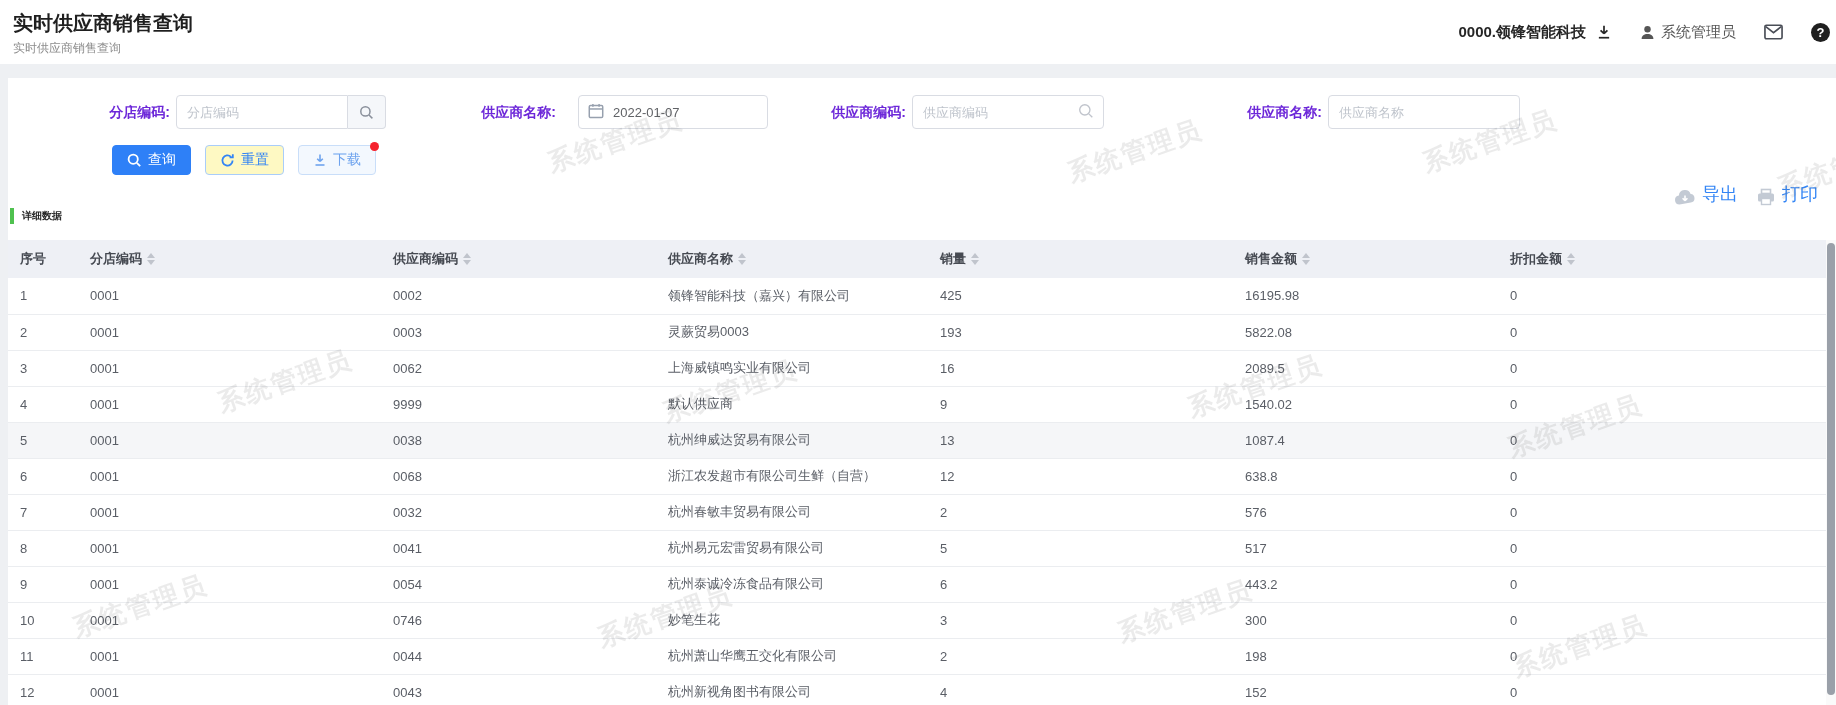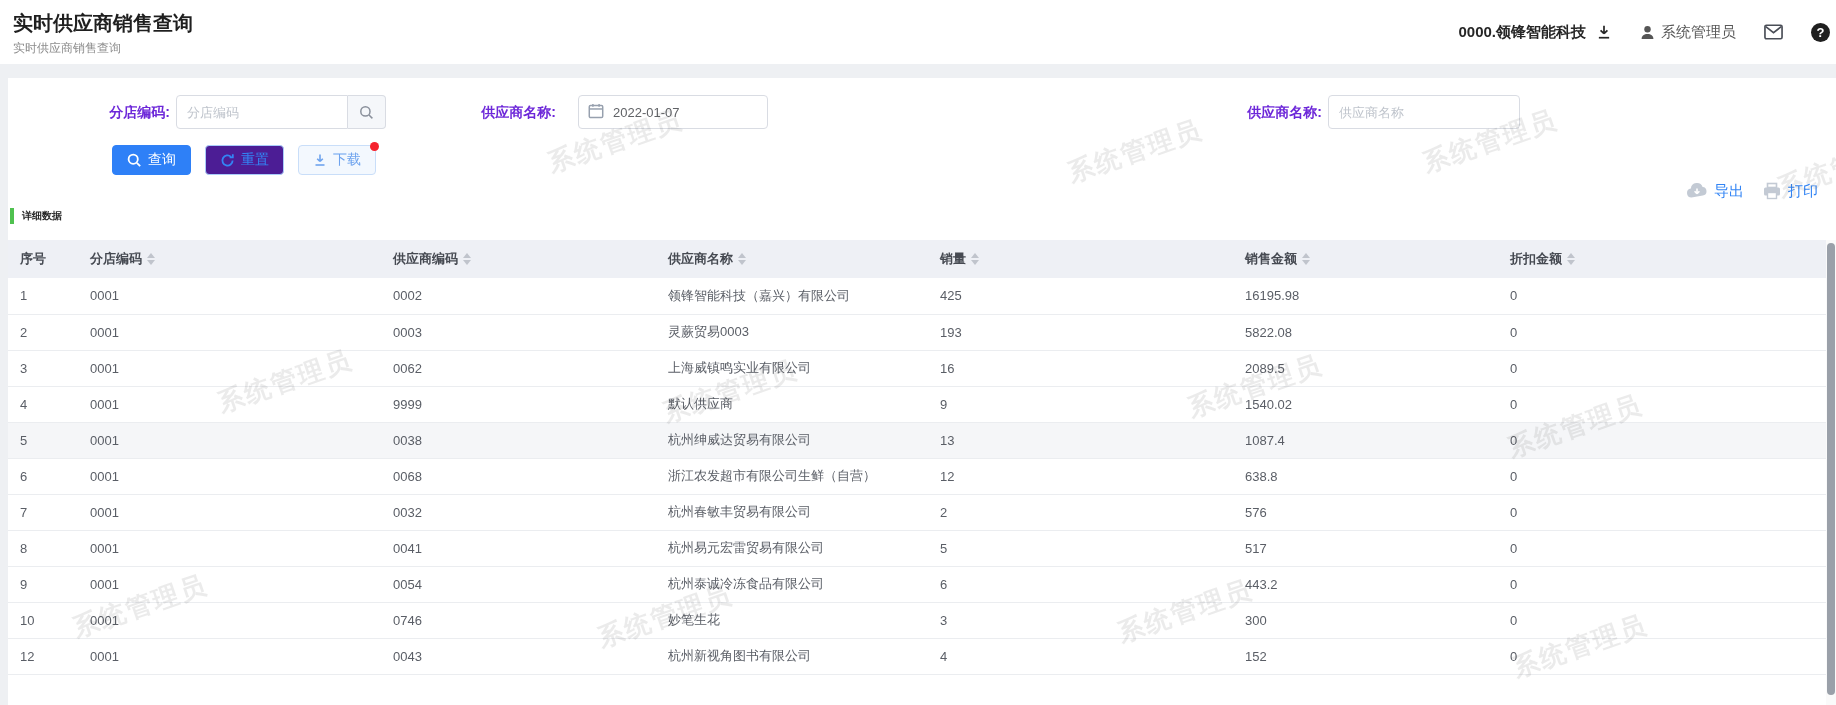--- a/index.html
+++ b/index.html
@@ -36,28 +36,28 @@
   .date-wrap { position:relative; }
   .date-wrap .f-input { padding-left:34px; }
   .cal-icon { position:absolute; left:10px; top:8px; color:#97a0ae; }
 
   
   .btn-row { position:absolute; left:104px; top:67px; display:flex; gap:14px; }
   .btn { height:30px; border-radius:4px; font-size:14px; display:inline-flex; align-items:center;
     gap:6px; padding:0 14px; cursor:pointer; border:1px solid transparent; position:relative;
     font-family:"Liberation Sans","DejaVu Sans",sans-serif; }
   .btn-primary { background:#2e80f7; color:#fff; border-color:#2e80f7; }
-  .btn-plain   { background:#4c1d95; color:#3385f5; border-color:#a9cdfa; }
+  .btn-plain   { background:#fef9c3; color:#3385f5; border-color:#a9cdfa; }
   .btn-ghost   { background:#f3f8fe; color:#6ea3ee; border-color:#c9def9; }
   .red-dot { position:absolute; right:-4px; top:-4px; width:9px; height:9px; border-radius:50%;
     background:#f5222d; }
 
   
   .tools { position:absolute; right:18px; top:104px; display:flex; gap:18px; align-items:center; }
-  .tool-link { display:inline-flex; align-items:flex-start; gap:6px; font-size:15px; color:#3385f5; cursor:pointer; }
+  .tool-link { display:inline-flex; align-items:flex-end; gap:6px; font-size:18px; color:#3385f5; cursor:pointer; }
   .tool-link .g-ic { color:#c3cad4; }
 
   
   .section-head { position:absolute; left:2px; top:130px; display:flex; align-items:center; gap:8px; }
   .green-bar { width:4px; height:16px; background:#4fc14f; }
   .section-title { font-size:10px; font-weight:bold; color:#262626; }
 
   
   .tbl-zone { position:absolute; left:0; top:162px; width:1818px; bottom:0; overflow:hidden; }
   table { border-collapse:collapse; table-layout:fixed; width:1818px; }
@@ -140,20 +140,32 @@
             <rect x="1.2" y="2.4" width="12.6" height="11.2" rx="1.2" fill="none" stroke="currentColor" stroke-width="1.4"></rect>
             <line x1="1.5" y1="5.6" x2="13.5" y2="5.6" stroke="currentColor" stroke-width="1.4"></line>
             <line x1="4.6" y1="1" x2="4.6" y2="3.6" stroke="currentColor" stroke-width="1.4"></line>
             <line x1="10.4" y1="1" x2="10.4" y2="3.6" stroke="currentColor" stroke-width="1.4"></line>
           </svg>
       </span>
       <input class="f-input" style="width: 190px;" value="2022-01-07">
     </div>
   </div>
 
+  <div class="filter-group" style="left:790px;">
+    <div class="filter-label" style="width:108px;">供应商编码:</div>
+    <div class="input-wrap" style="margin-left:6px;">
+      <input class="f-input" style="width: 192px;" placeholder="供应商编码">
+      <span class="inner-search">
+        <svg width="16" height="16" viewBox="0 0 15 15">
+            <circle cx="6.4" cy="6.4" r="4.8" fill="none" stroke="currentColor" stroke-width="1.3"></circle>
+            <line x1="10.2" y1="10.2" x2="13.4" y2="13.4" stroke="currentColor" stroke-width="1.3"></line>
+          </svg>
+      </span>
+    </div>
+  </div>
 
   <div class="filter-group" style="left:1206px;">
     <div class="filter-label" style="width:108px;">供应商名称:</div>
     <div class="input-wrap" style="margin-left:6px;">
       <input class="f-input" style="width: 192px;" placeholder="供应商名称">
     </div>
   </div>
 
   <div class="btn-row">
     <button class="btn btn-primary">
@@ -358,20 +370,29 @@
           <tr>
             <td>10</td>
             <td>0001</td>
             <td>0746</td>
             <td>妙笔生花</td>
             <td>3</td>
             <td>300</td>
             <td>0</td>
           </tr>
           <tr>
+            <td>11</td>
+            <td>0001</td>
+            <td>0044</td>
+            <td>杭州萧山华鹰五交化有限公司</td>
+            <td>2</td>
+            <td>198</td>
+            <td>0</td>
+          </tr>
+          <tr>
             <td>12</td>
             <td>0001</td>
             <td>0043</td>
             <td>杭州新视角图书有限公司</td>
             <td>4</td>
             <td>152</td>
             <td>0</td>
           </tr>
         </tbody>
     </table>

